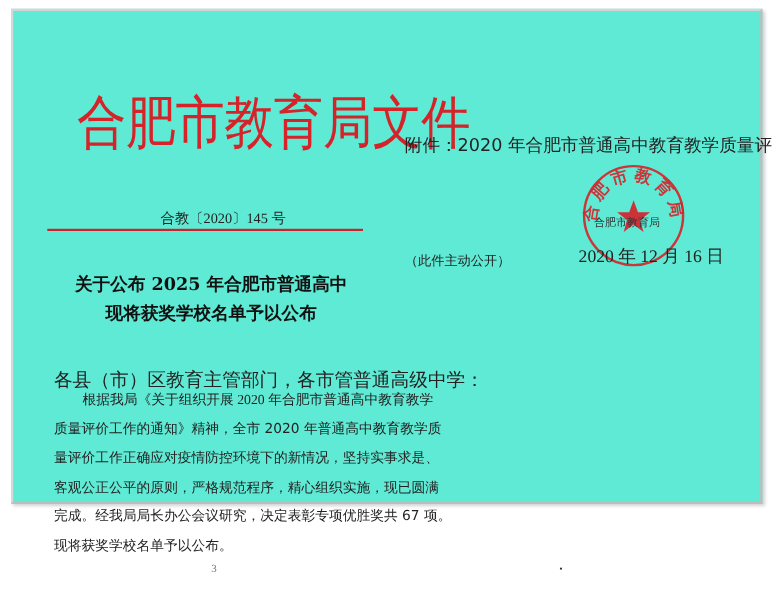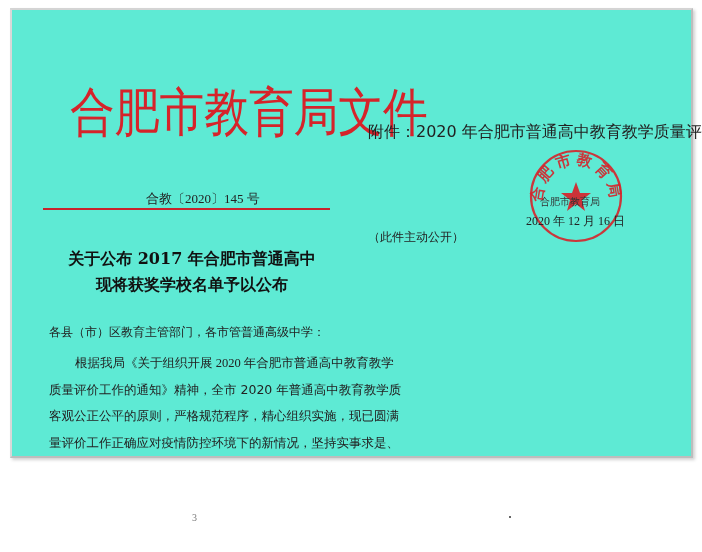--- a/index.html
+++ b/index.html
@@ -47,22 +47,22 @@
     .notice-title {
       left: 30px; top: 236px;
       width: 300px;
       text-align: center;
       font-size: 16px; font-weight: bold;
       color: #111;
       line-height: 26px;
       white-space: normal;
     }
     .salutation {
-      left: 37px; top: 314px;
-      font-size: 12px; color: #222;
+      left: 37px; top: 324px;
+      font-size: 17px; color: #222;
       font-family: Liberation Serif, serif;
     }
     .body-text {
       left: 37px; top: 340px;
       width: 290px;
       font-size: 12.5px; color: #222;
       line-height: 26.5px;
       white-space: normal;
       font-family: "DejaVu Sans", sans-serif;
     }
@@ -80,22 +80,22 @@
       font-family: "DejaVu Sans", sans-serif;
       line-height: 25px;
     }
     .attachment .cont { padding-left: 36px; display: block; }
     .issuer {
       left: 528px; top: 185px;
       font-size: 10px; color: #333;
       font-family: "DejaVu Serif", serif;
     }
     .issue-date {
-      left: 514px; top: 203px;
-      font-size: 12px; color: #222;
+      left: 514px; top: 213px;
+      font-size: 16px; color: #222;
       font-family: "Liberation Serif", serif;
     }
     .disclosure {
       left: 356px; top: 219px;
       font-size: 12px; color: #222;
       font-family: "DejaVu Sans", sans-serif;
       text-align: right;
     }
     .seal {
       left: 516px; top: 138px;
@@ -109,31 +109,33 @@
 </head>
 <body>
 
 <div class="page">
 
   <div class="abs doc-header">合肥市教育局文件</div>
   <div class="abs doc-number">合教〔2020〕145 号</div>
   <div class="abs red-rule"></div>
 
   <div class="abs notice-title">
-    <div>关于公布 2017 年合肥市普通高中</div>
+    <div>关于公布 2025 年合肥市普通高中</div>
     <div>现将获奖学校名单予以公布</div>
   </div>
 
   <div class="abs salutation">各县（市）区教育主管部门，各市管普通高级中学：</div>
 
   <div class="abs body-text">
     <span class="line indent">根据我局《关于组织开展 2020 年合肥市普通高中教育教学</span>
     <span class="line">质量评价工作的通知》精神，全市 2020 年普通高中教育教学质</span>
+    <span class="line">量评价工作正确应对疫情防控环境下的新情况，坚持实事求是、</span>
     <span class="line">客观公正公平的原则，严格规范程序，精心组织实施，现已圆满</span>
-    <span class="line">量评价工作正确应对疫情防控环境下的新情况，坚持实事求是、</span>
+    <span class="line">完成。经我局局长办公会议研究，决定表彰专项优胜奖共 67 项。</span>
+    <span class="line">现将获奖学校名单予以公布。</span>
   </div>
 
   <div class="abs page-number">3</div>
 
   <div class="abs attachment">
     <span style="display:block">附件：2020 年合肥市普通高中教育教学质量评价获奖学校</span>
   </div>
 
   <svg class="abs seal" viewBox="0 0 96 96">
     <circle cx="48" cy="48" r="45" fill="none" stroke="#d6232a" stroke-width="2.2" opacity="0.9"></circle>

